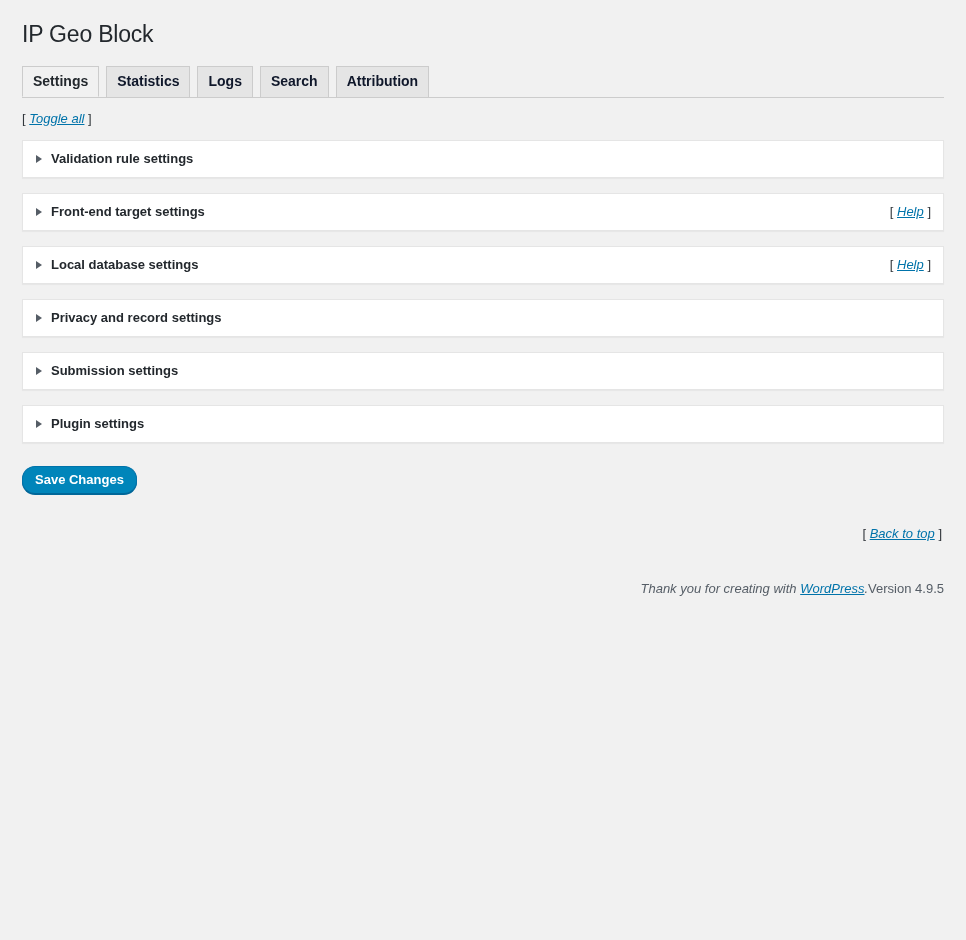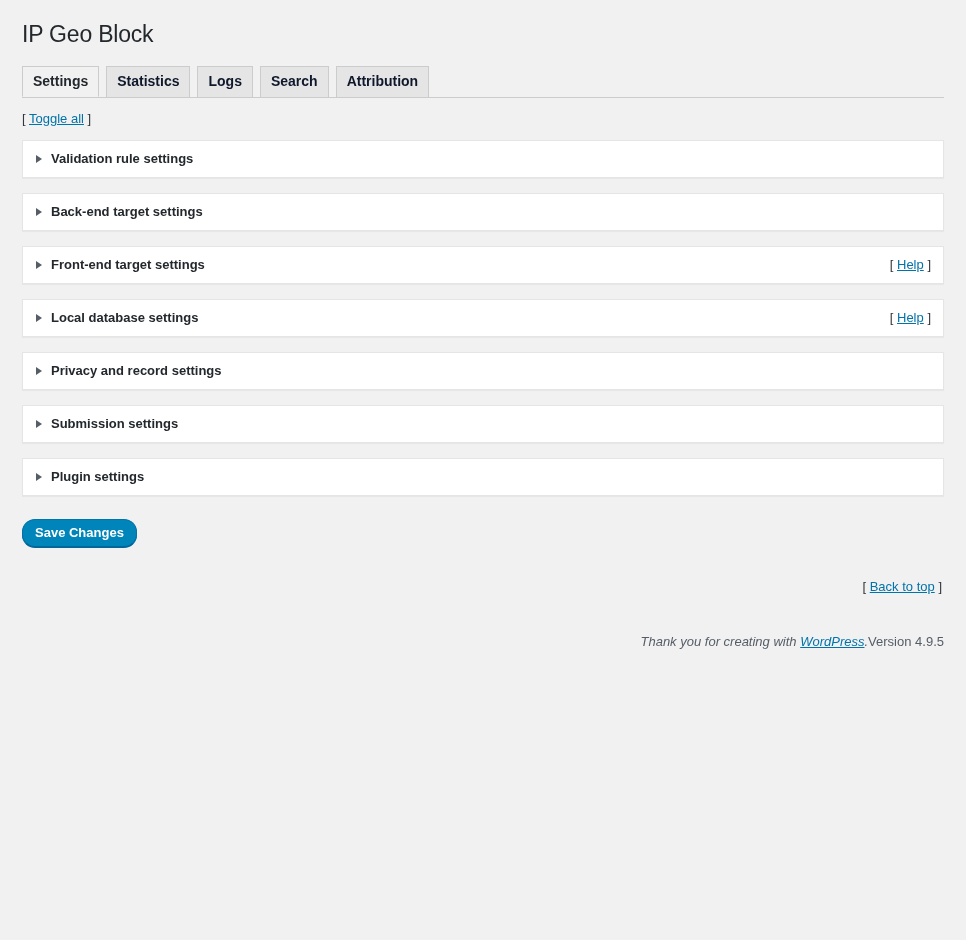--- a/index.html
+++ b/index.html
@@ -76,20 +76,21 @@
   .toggle-line {
     padding: 12px 0 10px 0;
     font-size: 13px;
     color: #32373c;
     line-height: 18px;
   }
   a.lnk {
     color: #0073aa;
     text-decoration: underline;
     cursor: pointer;
+    font-style: italic;
   }
   .bracket { color: #32373c; }
 
   
   .panels { margin-top: 2px; }
   .panel {
     background: #fff;
     border: 1px solid #e5e5e5;
     box-shadow: 0 1px 1px rgba(0,0,0,0.04);
     margin-bottom: 15px;
@@ -196,26 +197,20 @@
   <div class="panels" id="panels">
       <div class="panel">
         <div class="panel-title">
           <span class="tri"></span>
           <span>Validation rule settings</span>
         </div>
       </div>
       <div class="panel">
         <div class="panel-title">
           <span class="tri"></span>
-          <span>Back-end target settings</span>
-        </div>
-      </div>
-      <div class="panel">
-        <div class="panel-title">
-          <span class="tri"></span>
           <span>Front-end target settings</span>
         </div>
         <div class="panel-help"><span class="bracket">[</span> <a class="lnk">Help</a> <span class="bracket">]</span></div>
       </div>
       <div class="panel">
         <div class="panel-title">
           <span class="tri"></span>
           <span>Local database settings</span>
         </div>
         <div class="panel-help"><span class="bracket">[</span> <a class="lnk">Help</a> <span class="bracket">]</span></div>

